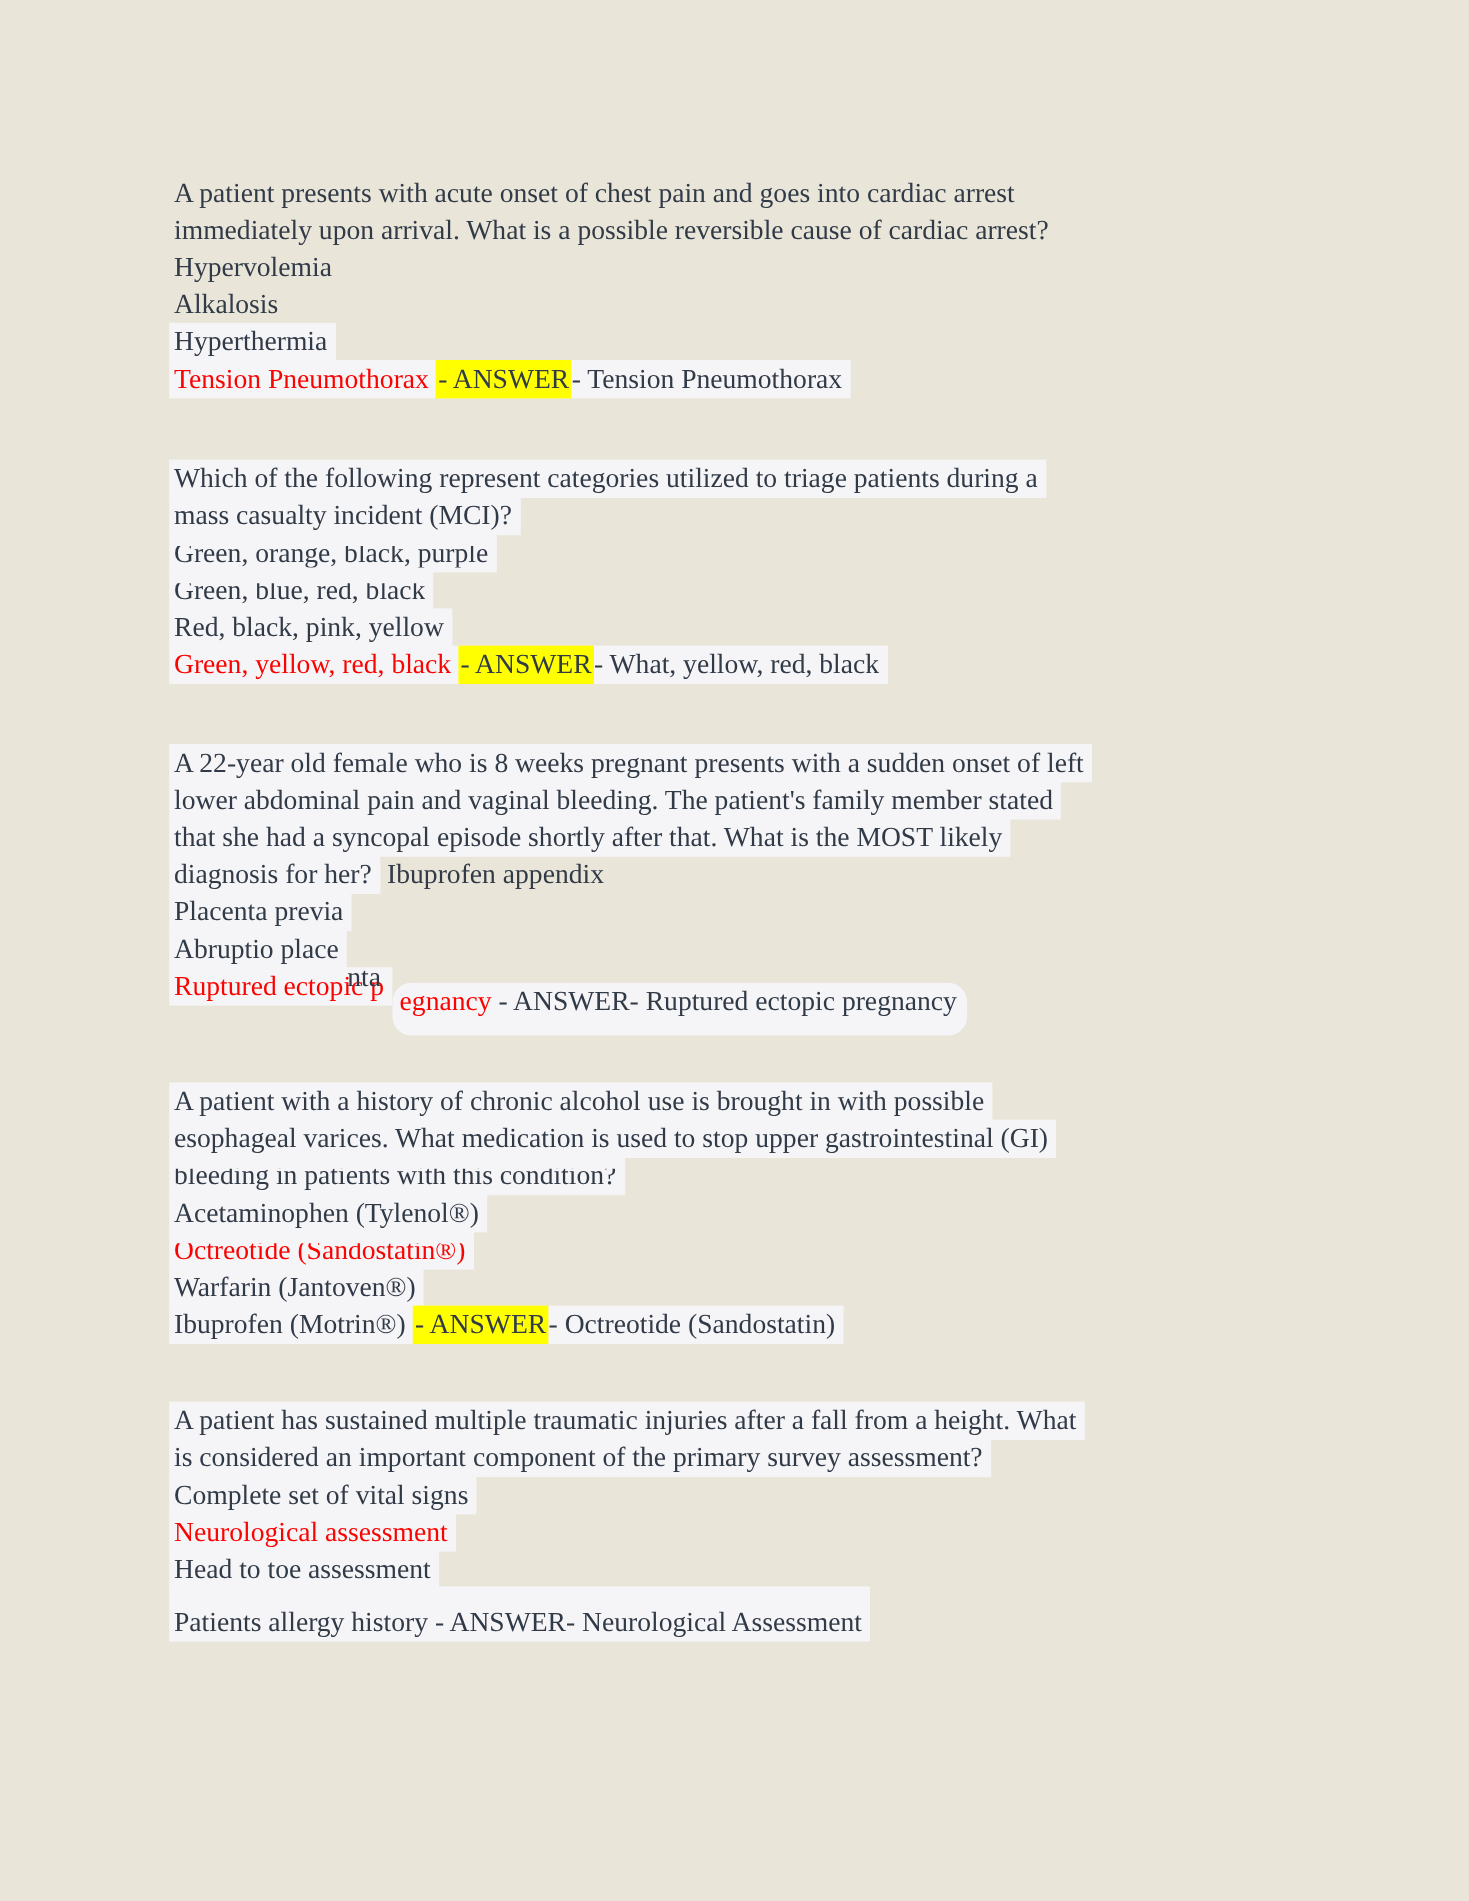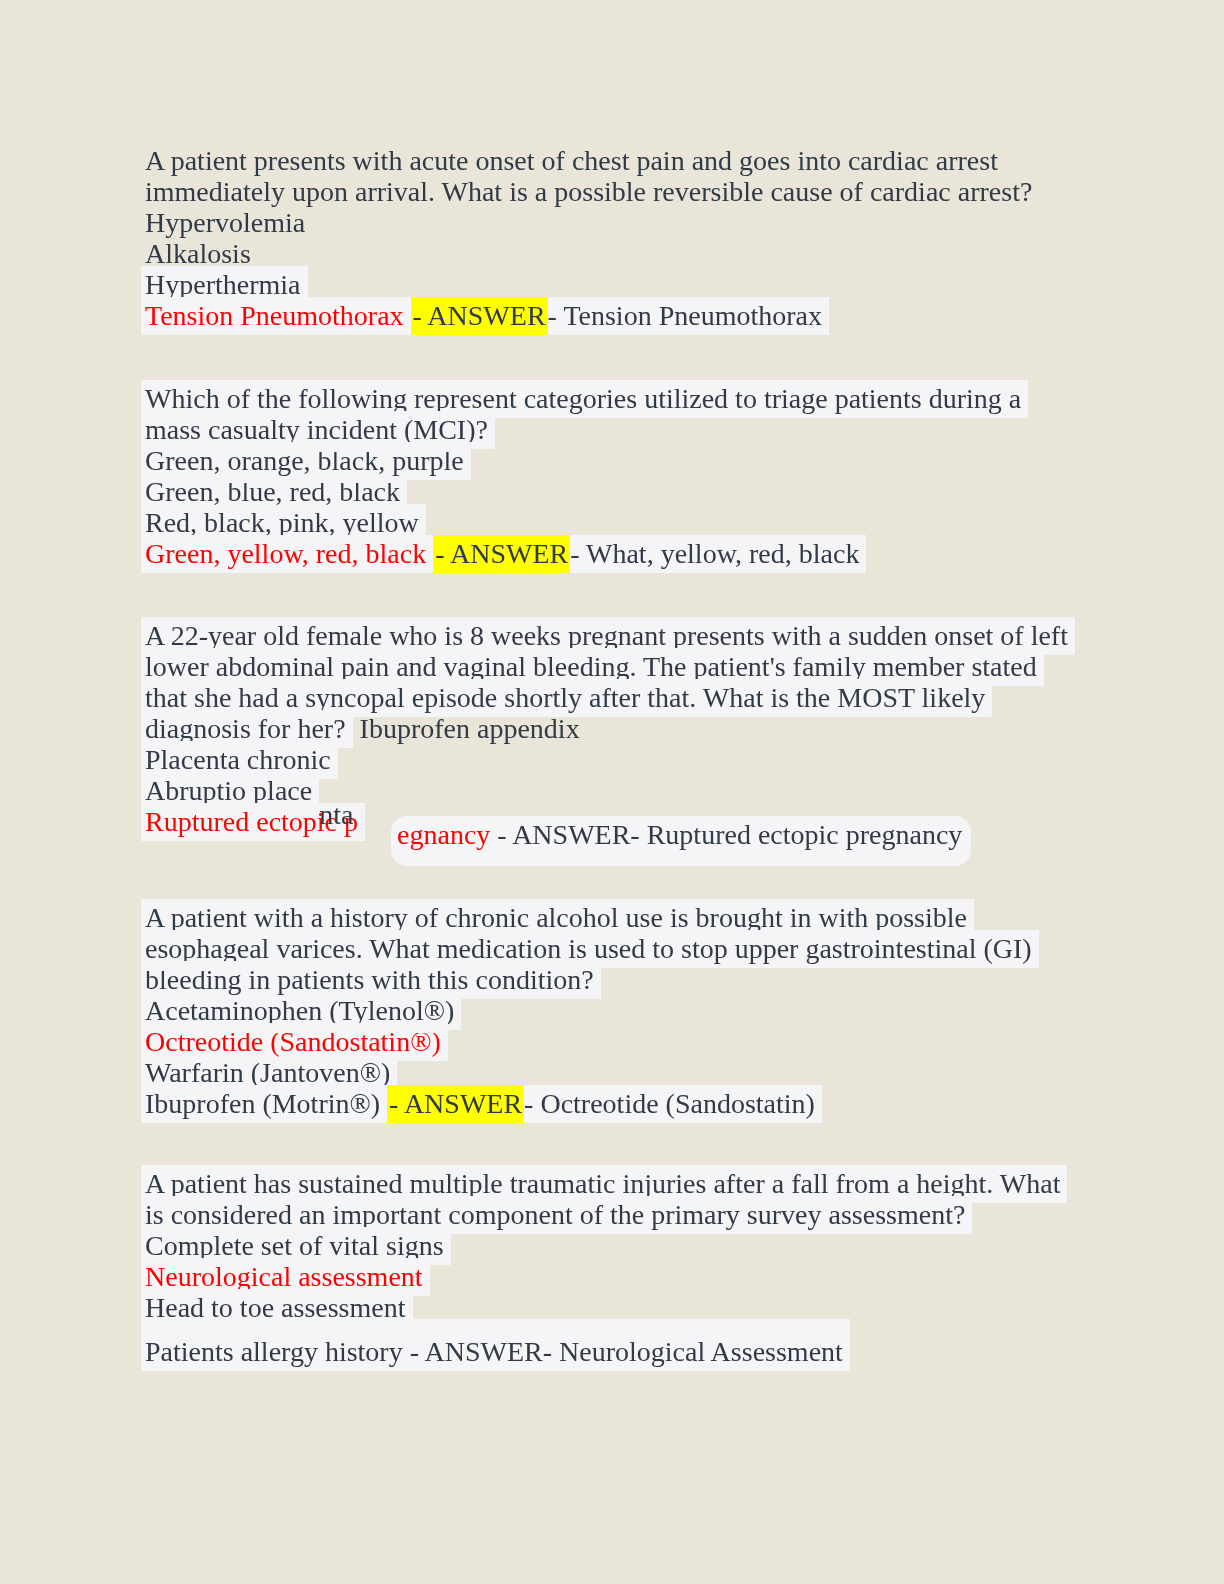--- a/index.html
+++ b/index.html
@@ -9,32 +9,32 @@
     --hl:#f5f4f7;
     --ans:#ffff00;
   }
   html,body{margin:0;padding:0;}
   body{background:var(--bg);}
   .page{
     position:relative;
     width:1224px;height:1584px;
     background:var(--bg);
     font-family:"Liberation Serif","DejaVu Serif",serif;
-    font-size:28px;
+    font-size:23px;
     color:var(--ink);
     overflow:hidden;
   }
   .block{position:absolute;left:145px;}
   .ln{height:31px;line-height:31px;white-space:nowrap;}
   .hl{background:var(--hl);padding:3px 7px 4px 4px;margin-left:-4px;}
   .red{color:var(--red);}
   .yel{background:var(--ans);padding:3px 2px 4px 2px;}
   .ct{clip-path:inset(7px 0 0 0);}
   .drop-nta{position:relative;top:24px;}
-  .tail{position:relative;top:13px;margin-left:26px;background:var(--hl);padding:3px 9px 16px 6px;border-radius:16px;}
+  .tail{position:relative;top:13px;margin-left:0;background:var(--hl);padding:3px 9px 16px 6px;border-radius:16px;}
   .hl-deep{padding-bottom:4px;text-align:center;}
   .hl-tall{padding-top:17px;}
   .mt12{margin-top:13px;}
   .b1{top:145px;}
   .b2{top:383px;}
   .b3{top:620px;}
   .b4{top:902px;}
   .b5{top:1168px;}
 </style>
 </head>
@@ -58,21 +58,21 @@
     <div class="ln"><span class="hl"><span class="ct">Green, blue, red, black</span></span></div>
     <div class="ln"><span class="hl">Red, black, pink, yellow</span></div>
     <div class="ln"><span class="hl"><span class="red">Green, yellow, red, black</span> <span class="yel">- ANSWER</span><span>- What, yellow, red, black</span></span></div>
   </div>
 
   <div class="block b3">
     <div class="ln"><span class="hl">A 22-year old female who is 8 weeks pregnant presents with a sudden onset of left</span></div>
     <div class="ln"><span class="hl">lower abdominal pain and vaginal bleeding. The patient's family member stated</span></div>
     <div class="ln"><span class="hl">that she had a syncopal episode shortly after that. What is the MOST likely</span></div>
     <div class="ln"><span class="hl">diagnosis for her?</span><span> Ibuprofen appendix</span></div>
-    <div class="ln"><span class="hl">Placenta chronic</span></div>
+    <div class="ln"><span class="hl">Placenta previa</span></div>
     <div class="ln"><span class="hl">Abruptio place</span><span class="drop-nta ct">nta</span></div>
     <div class="ln"><span class="hl hl-deep red">Ruptured ectopic p</span><span class="tail"><span class="red">egnancy</span><span> - ANSWER- Ruptured ectopic pregnancy</span></span></div>
   </div>
 
   <div class="block b4">
     <div class="ln"><span class="hl">A patient with a history of chronic alcohol use is brought in with possible</span></div>
     <div class="ln"><span class="hl">esophageal varices. What medication is used to stop upper gastrointestinal (GI)</span></div>
     <div class="ln"><span class="hl"><span class="ct">bleeding in patients with this condition?</span></span></div>
     <div class="ln"><span class="hl">Acetaminophen (Tylenol®)</span></div>
     <div class="ln"><span class="hl"><span class="ct red">Octreotide (Sandostatin®)</span></span></div>

